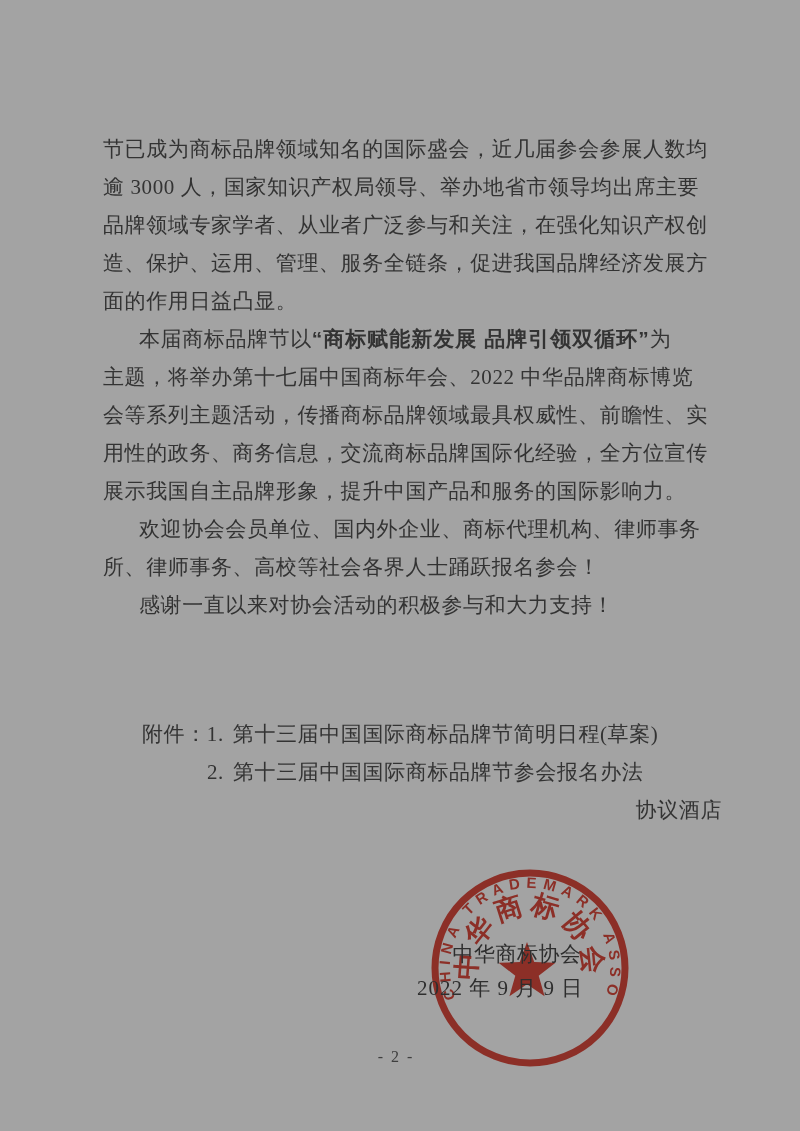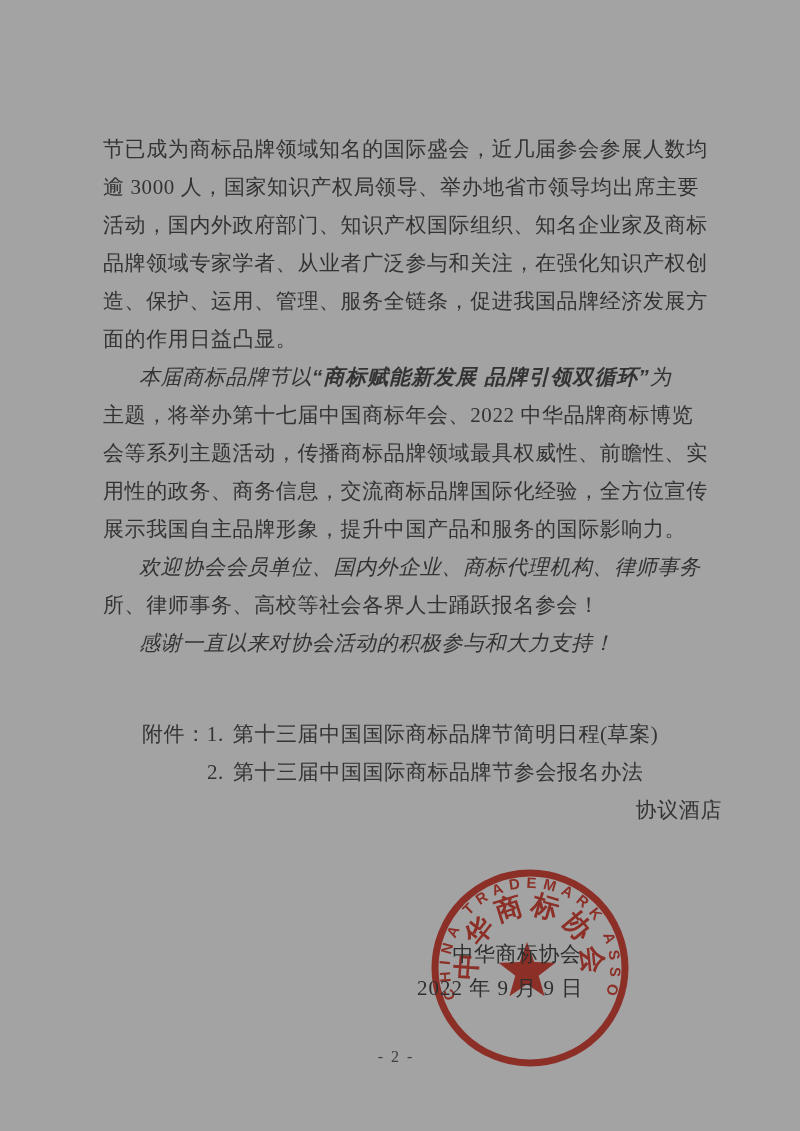--- a/index.html
+++ b/index.html
@@ -13,21 +13,21 @@
   }
   .page{position:absolute;left:0;top:0;width:800px;height:1131px;background:#a3a3a3;}
 
   
   .main-text{
     position:absolute;left:103px;top:130px;width:606px;
     font-size:21px;line-height:38px;letter-spacing:0.6px;
     color:#333333;
   }
   .line{height:38px;white-space:nowrap;}
-  .indent{padding-left:36px;font-style:italic;}
+  .indent{padding-left:36px;}
   .bold{
     font-family:"Liberation Sans","DejaVu Sans",sans-serif;
     font-weight:bold;letter-spacing:1px;
   }
 
   
   .attachments{
     position:absolute;left:142px;top:715px;width:580px;
     font-size:21px;line-height:38px;letter-spacing:0.6px;
     color:#333333;
@@ -70,21 +70,20 @@
   }
 </style>
 </head>
 <body>
 
 <div class="page">
 
   <div class="main-text">
     <div class="line">节已成为商标品牌领域知名的国际盛会，近几届参会参展人数均</div>
     <div class="line">逾 3000 人，国家知识产权局领导、举办地省市领导均出席主要</div>
-    <div class="line">活动，国内外政府部门、知识产权国际组织、知名企业家及商标</div>
     <div class="line">品牌领域专家学者、从业者广泛参与和关注，在强化知识产权创</div>
     <div class="line">造、保护、运用、管理、服务全链条，促进我国品牌经济发展方</div>
     <div class="line">面的作用日益凸显。</div>
 
     <div class="line indent"><span>本届商标品牌节以</span><span class="bold">“商标赋能新发展 品牌引领双循环”</span><span>为</span></div>
     <div class="line">主题，将举办第十七届中国商标年会、2022 中华品牌商标博览</div>
     <div class="line">会等系列主题活动，传播商标品牌领域最具权威性、前瞻性、实</div>
     <div class="line">用性的政务、商务信息，交流商标品牌国际化经验，全方位宣传</div>
     <div class="line">展示我国自主品牌形象，提升中国产品和服务的国际影响力。</div>
 

